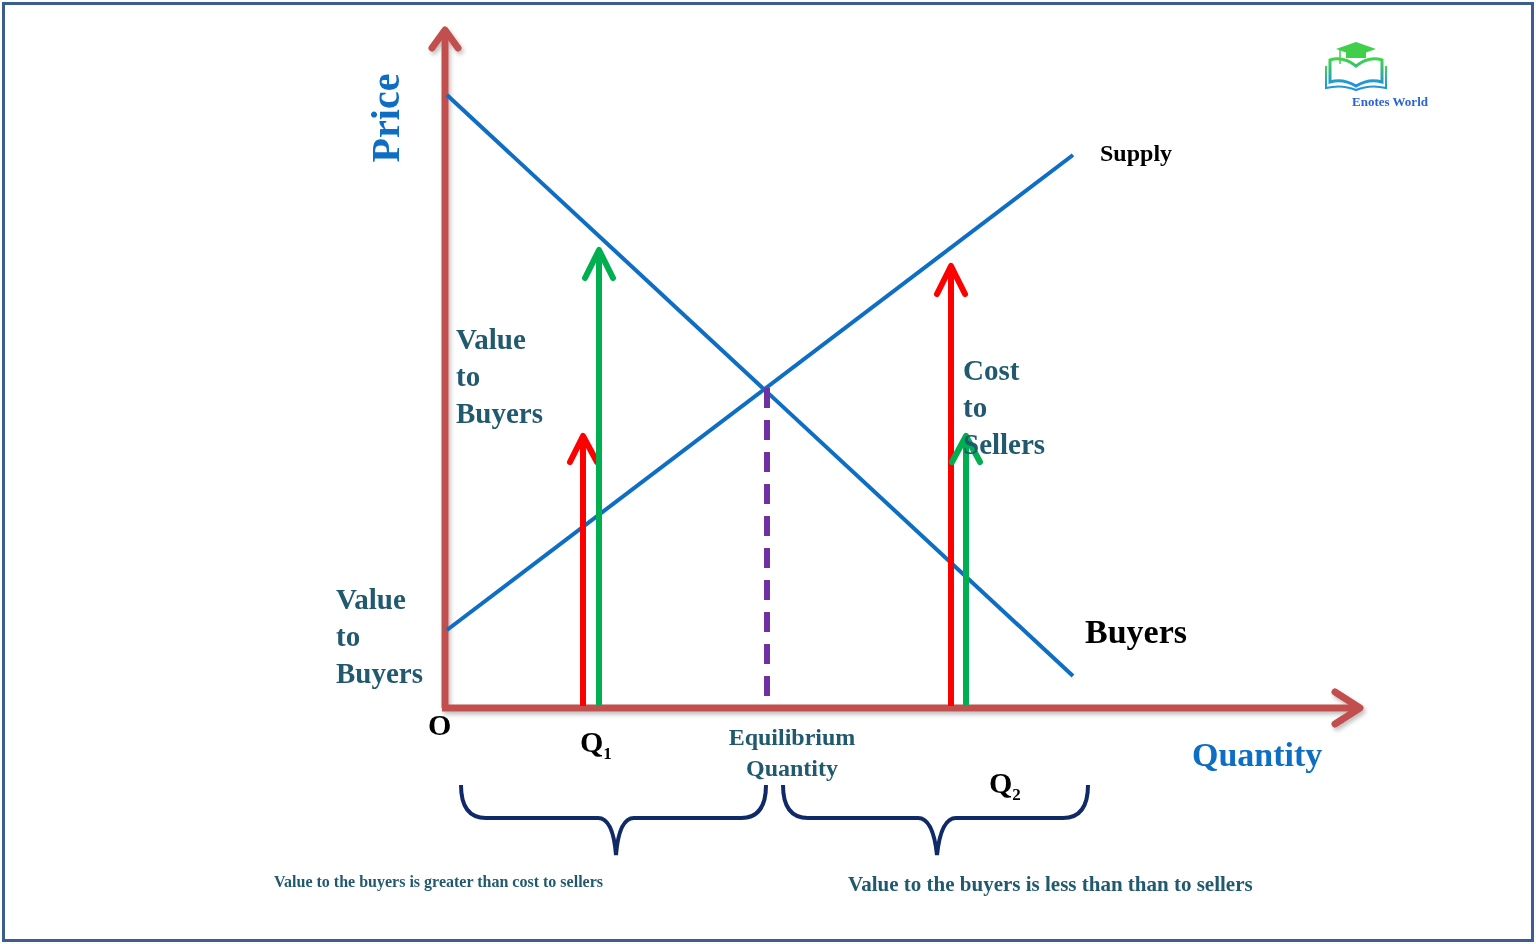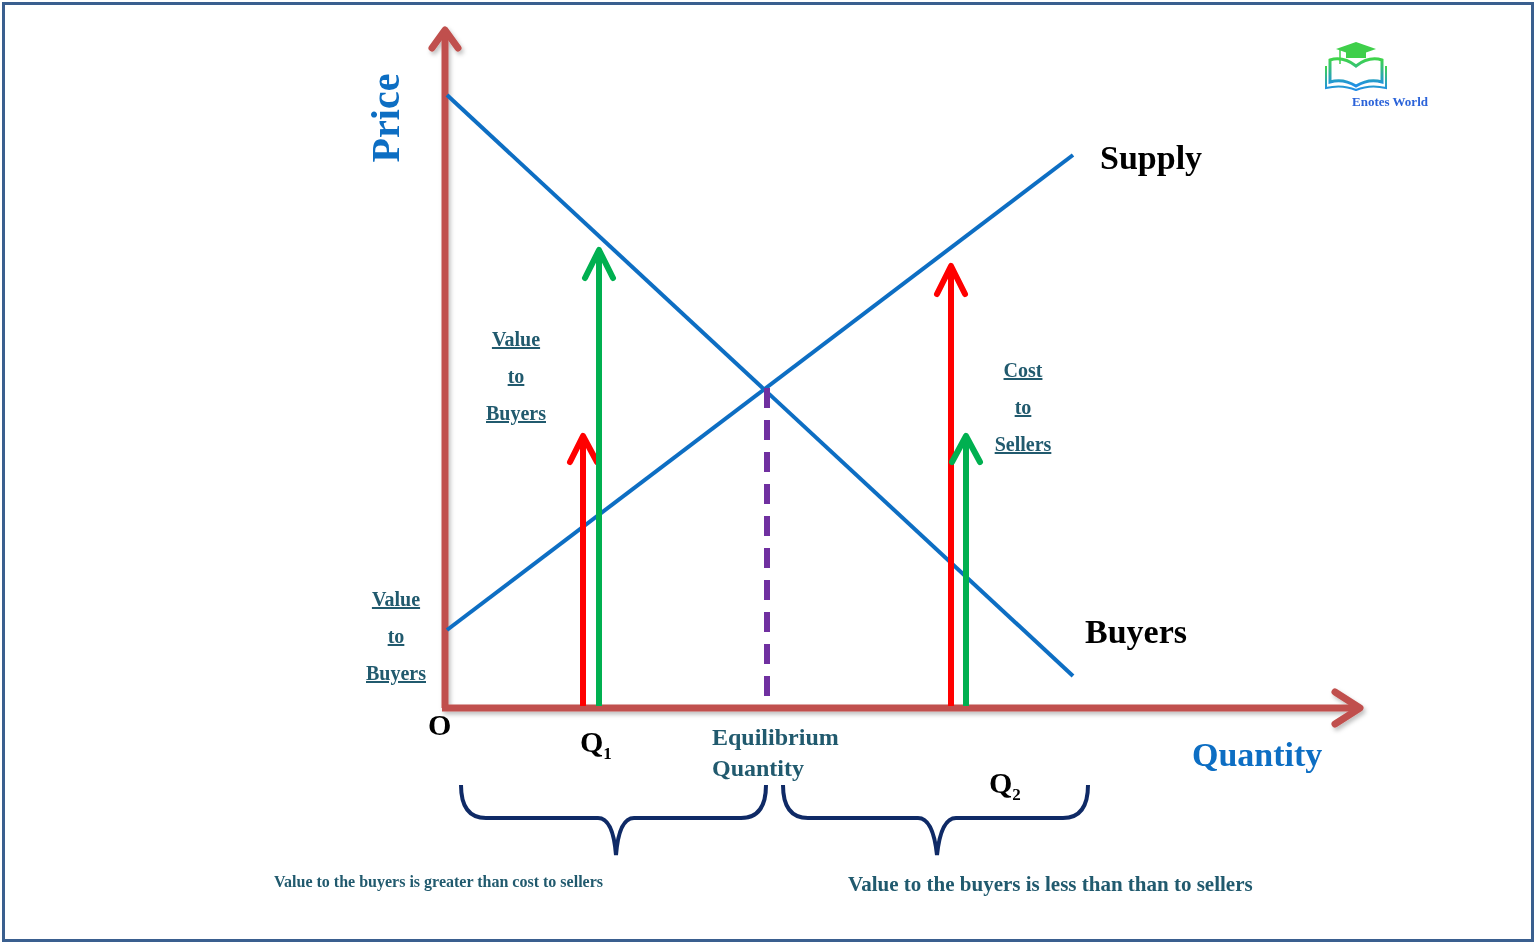--- a/index.html
+++ b/index.html
@@ -3,21 +3,21 @@
 <meta charset="utf-8">
 <style>
   html, body { margin: 0; padding: 0; background: #ffffff; }
   body { width: 1536px; height: 944px; position: relative; overflow: hidden; font-family: "Liberation Serif", serif; }
   .frame { position: absolute; left: 2px; top: 2px; width: 1526px; height: 934px; border: 3px solid #3a5f8f; background: #ffffff; box-sizing: content-box; }
   svg.diagram { position: absolute; left: 0; top: 0; }
   .lbl { position: absolute; font-weight: bold; white-space: nowrap; line-height: 1; }
   .teal { color: #215a6e; }
   .blue { color: #0d6ec3; }
   .black { color: #000000; }
-  .stack { text-align: center; line-height: 37px; font-size: 20px; text-decoration: underline; }
+  .stack { line-height: 37px; font-size: 29px; }
   .logo { position: absolute; left: 1300px; top: 38px; width: 112px; height: 76px; }
   .logo-text { position: absolute; left: 0; top: 56px; width: 112px; text-align: center; font-family: Liberation Serif, serif; font-weight: bold; font-size: 13px; color: #2b63d9; margin-left: 34px; }
 </style>
 </head>
 <body>
 
 <div class="frame"></div>
 
 <svg class="diagram" width="1536" height="944" viewBox="0 0 1536 944">
   <defs>
@@ -75,30 +75,30 @@
     <line x1="56" y1="28" x2="56" y2="48" stroke="url(#lg)" stroke-width="2"></line>
     <path d="M26,28 L26,50 Q42,46 56,52 Q70,46 86,50 L86,28" fill="none" stroke="url(#lg)" stroke-width="2"></path>
   </svg>
   <div class="logo-text">Enotes World</div>
 </div>
 
 <div class="lbl blue" style="left:342px; top:98px; font-size:40px; transform: rotate(-90deg); transform-origin: center;">Price</div>
 <div class="lbl blue" style="left:1192px; top:738px; font-size:34px;">Quantity</div>
 <div class="lbl black" style="left:428px; top:710px; font-size:30px;">O</div>
 
-<div class="lbl black" style="left:1100px; top:141px; font-size:34px;">Supply</div>
+<div class="lbl black" style="left:1100px; top:141px; font-size:24px;">Supply</div>
 <div class="lbl black" style="left:1085px; top:615px; font-size:34px;">Buyers</div>
 
 <div class="lbl black" style="left:580px; top:727px; font-size:30px;">
   <span>Q</span><sub style="font-size:17px;">1</sub>
 </div>
 <div class="lbl black" style="left:947px; top:768px; font-size:30px;margin-left:42px;">
   <span>Q</span><sub style="font-size:17px;">2</sub>
 </div>
-<div class="lbl teal" style="left:712px; top:722px; width:160px; font-size:24px; line-height:31px;">
+<div class="lbl teal" style="left:712px; top:722px; width:160px; text-align:center; font-size:24px; line-height:31px;">
   <div>Equilibrium</div>
   <div>Quantity</div>
 </div>
 
 <div class="lbl teal stack" style="left:336px; top:581px; width:120px;">
   <div>Value</div>
   <div>to</div>
   <div>Buyers</div>
 </div>
 <div class="lbl teal stack" style="left:456px; top:321px; width:120px;">

